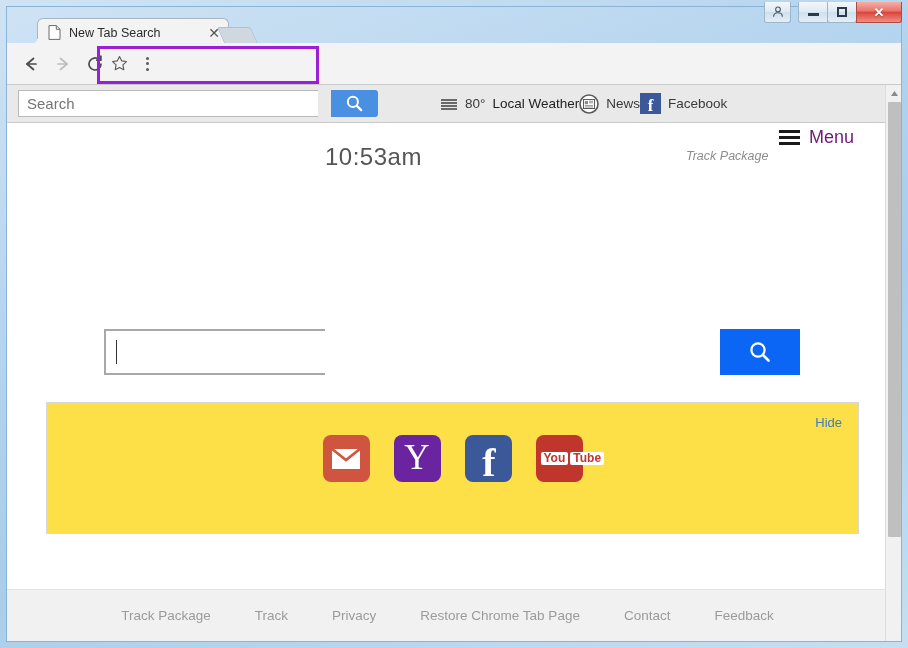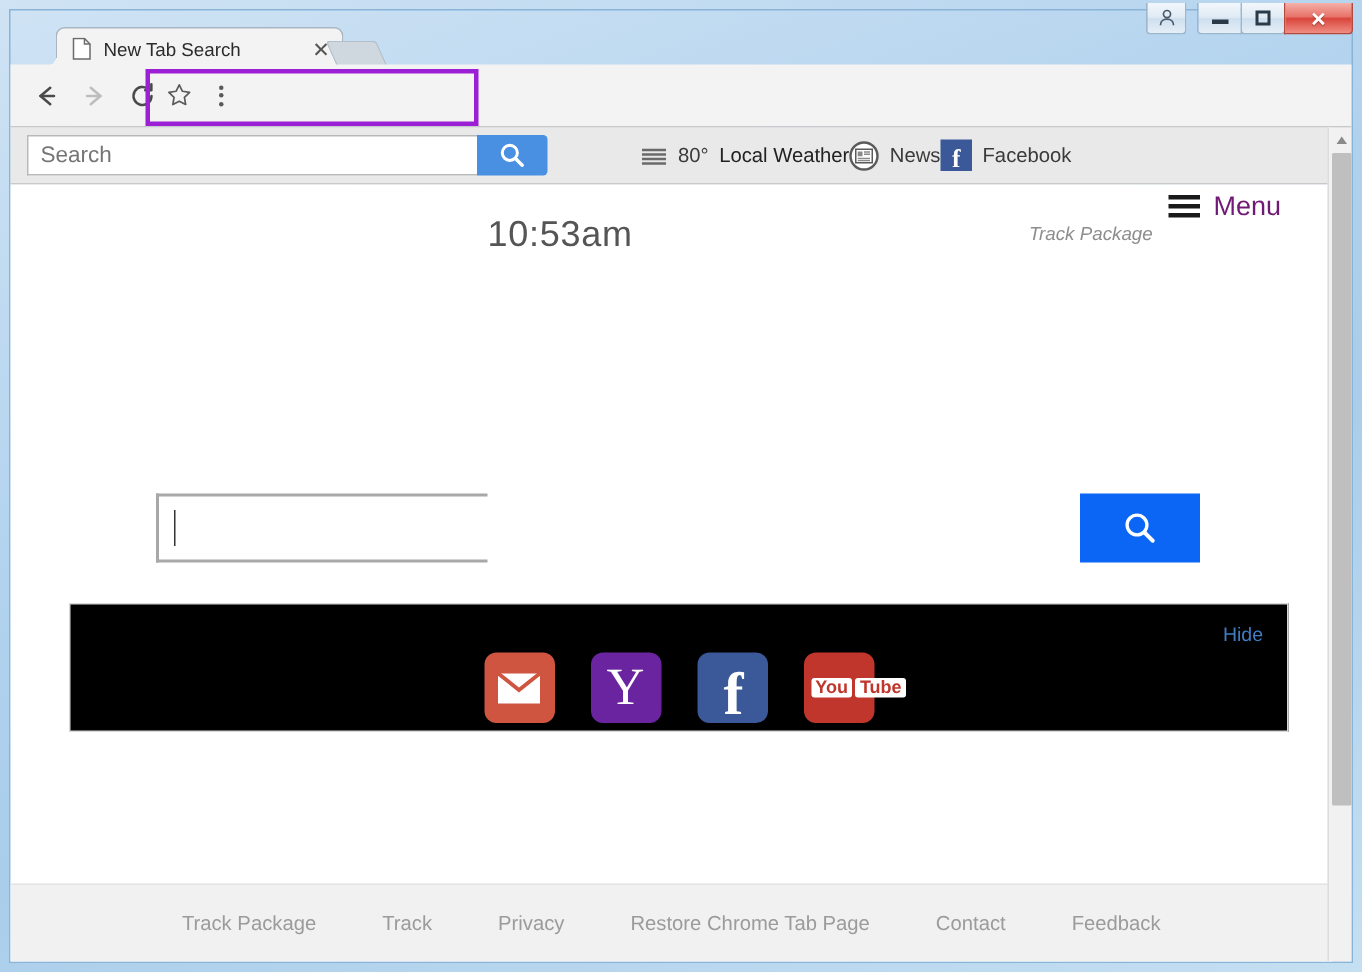--- a/index.html
+++ b/index.html
@@ -134,21 +134,21 @@
 
   
   #ext-toolbar {
     position: absolute; left: 7px; top: 85px;
     width: 881px; height: 38px;
     background: #e9e9e9;
     border-bottom: 1px solid #c9c9c9;
     display: flex; align-items: center;
   }
   #ext-search-wrap {
-    display: flex; align-items: flex-start; margin-left: 11px;
+    display: flex; align-items: flex-start; margin-left: 11px; gap: 13px;
   }
   #ext-search-input {
     width: 300px; height: 27px;
     background: #fff; border: 1px solid #b9b9b9; border-right: none;
     font-size: 15px; color: #6e6e6e;
     padding: 0 8px; outline: none;
     font-family: "Liberation Sans", sans-serif;
   }
   #ext-search-btn {
     width: 47px; height: 27px; background: #4a90e2;
@@ -211,22 +211,22 @@
     width: 1px; height: 24px; background: #333;
   }
   #main-search-btn {
     width: 80px; height: 46px; background: #0b66f5;
     border: none; display: flex; align-items: center; justify-content: center;
   }
 
   
   #shortcut-panel {
     position: absolute; left: 39px; top: 279px;
-    width: 813px; height: 86px;
-    border: 1px solid #d8d8d8; background: #000000;
+    width: 813px; height: 132px;
+    border: 1px solid #d8d8d8; background: #fde047;
   }
   #shortcut-hide {
     position: absolute; right: 16px; top: 12px;
     font-size: 13px; color: #3f7cc0;
   }
   #shortcut-icons {
     position: absolute; left: 0; right: 0; top: 32px;
     display: flex; justify-content: center; gap: 24px;
   }
   .sc-icon {

